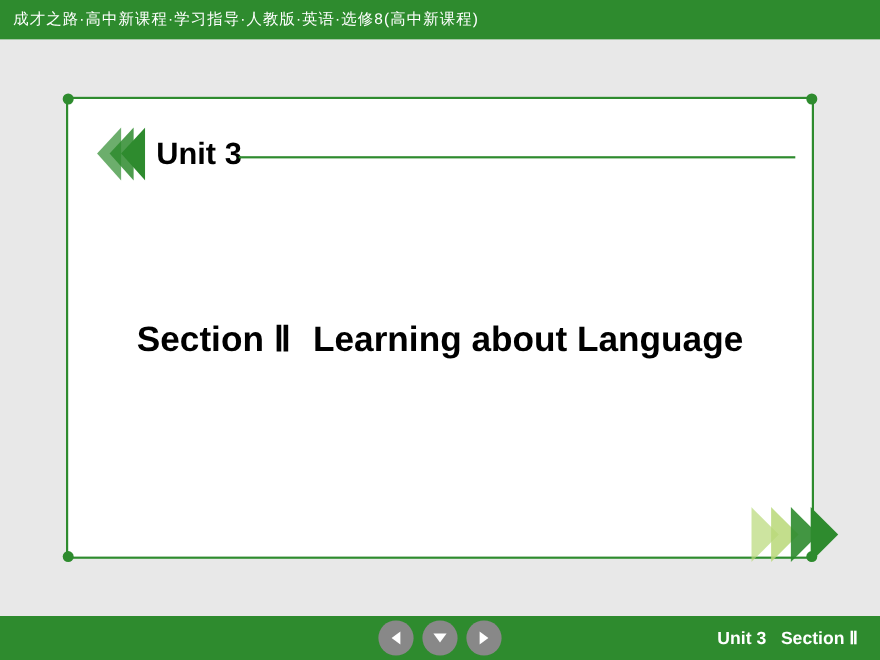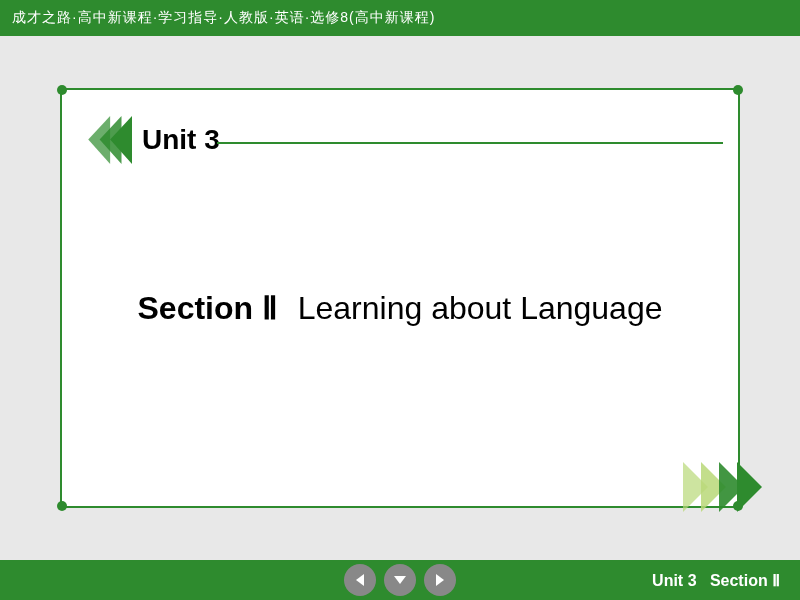--- a/index.html
+++ b/index.html
@@ -105,21 +105,21 @@
       gap: 20px;
       margin-top: 20px;
     }
     #section-label {
       font-size: 32px;
       font-weight: bold;
       color: #000;
     }
     #section-subtitle {
       font-size: 32px;
-      font-weight: normal;
+      font-weight: bold;
       color: #000;
     }
 
     
     #right-chevron-area {
       position: absolute;
       bottom: -15px;
       right: -25px;
     }
 

